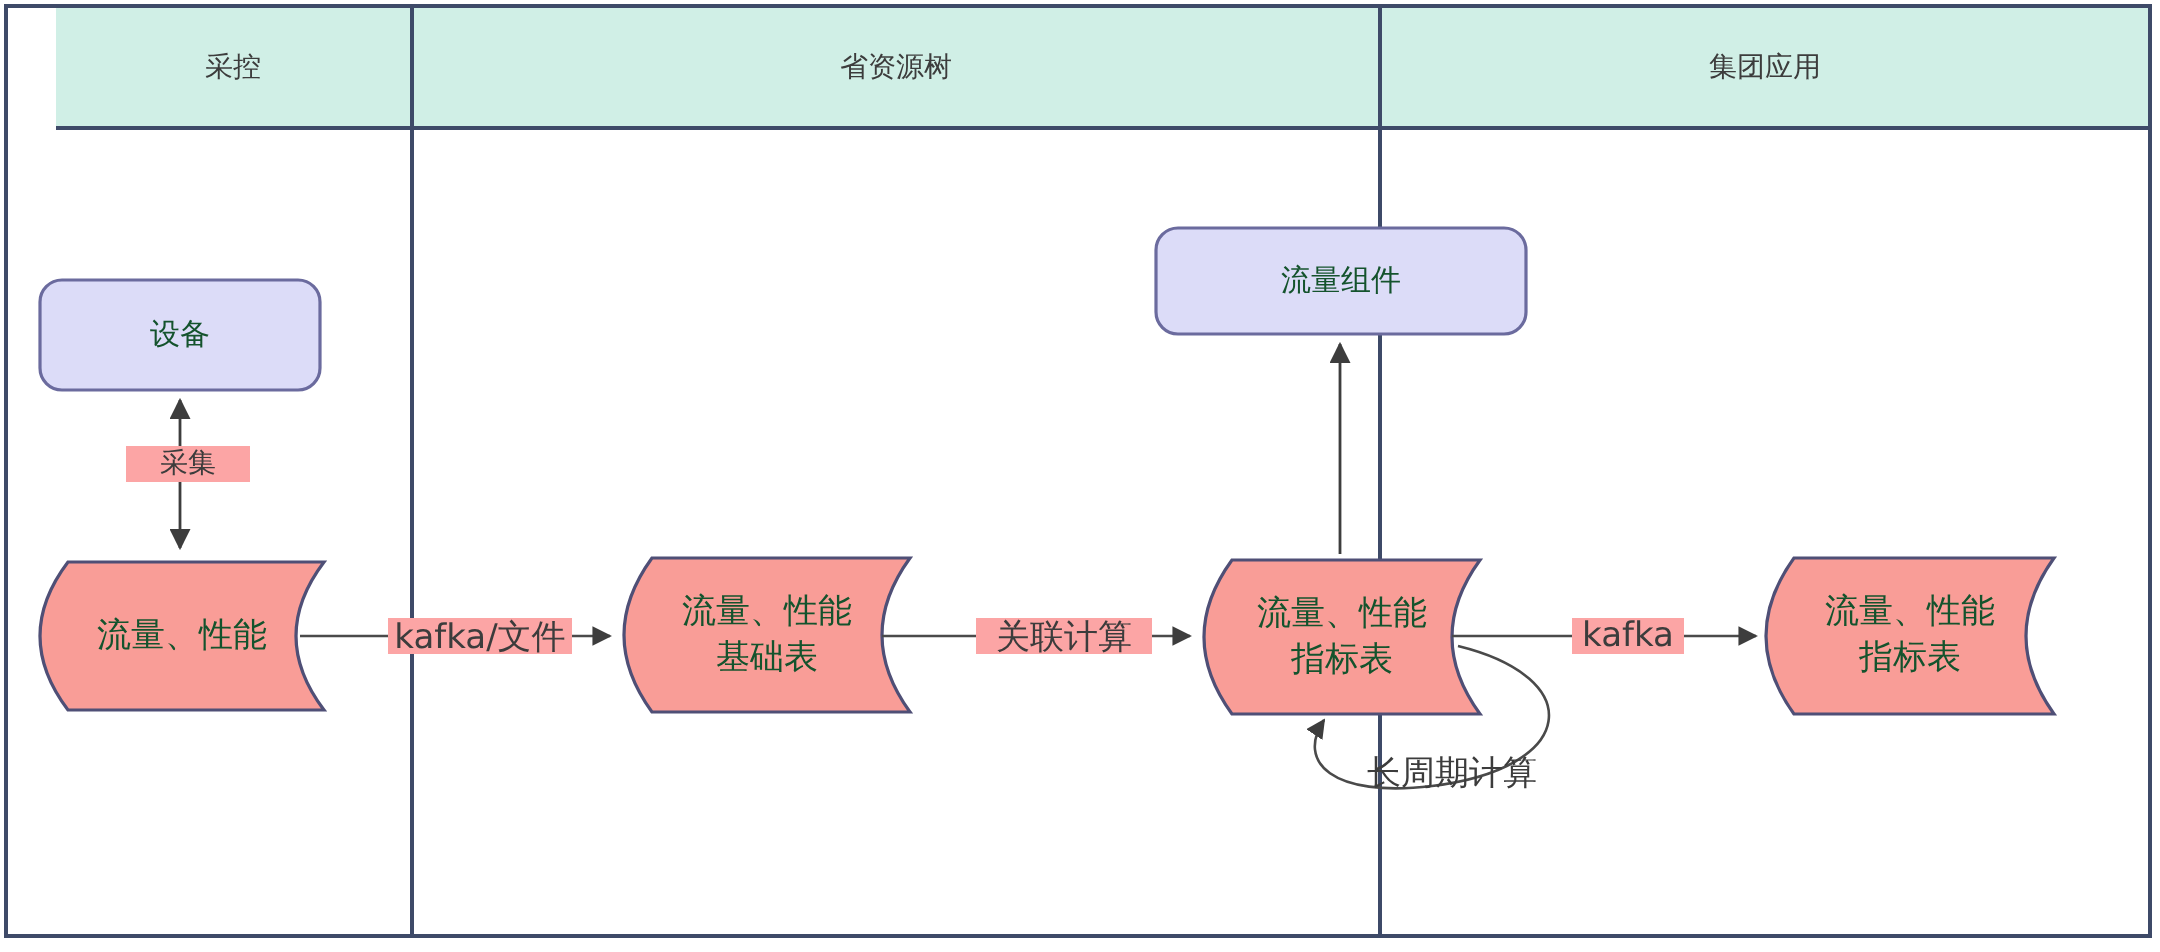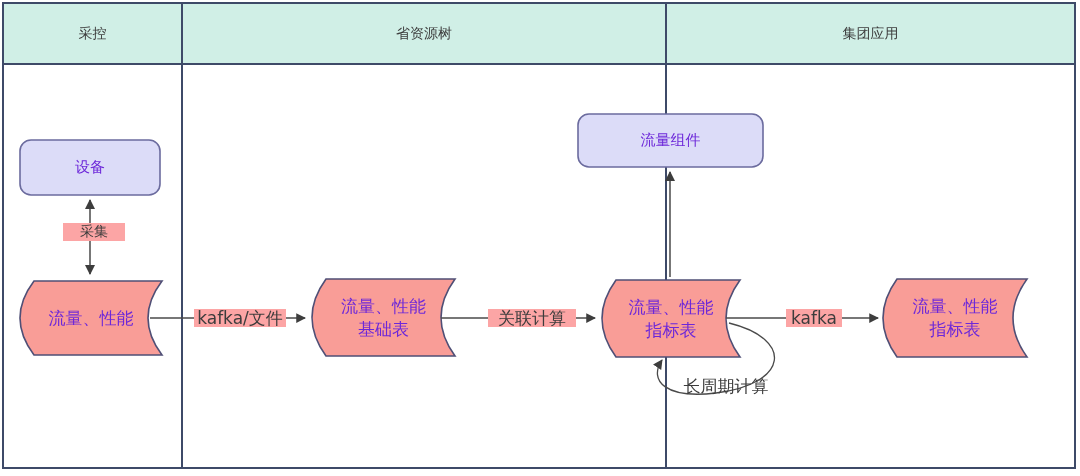--- a/index.html
+++ b/index.html
@@ -4,38 +4,38 @@
 <style>
   html,body{margin:0;padding:0;background:#ffffff;}
   .canvas{
     position:relative;width:1080px;height:476px;background:#ffffff;
     font-family:"DejaVu Sans","Liberation Sans",sans-serif;color:#404040;
     overflow:hidden;
   }
   
   .frame{
     position:absolute;left:2px;top:2px;width:1074px;height:467px;
-    border:2px solid #3e4a68;box-sizing:border-box;display:flex;flex-direction:row;
+    border:2px solid #3e4a68;box-sizing:border-box;display:flex;flex-direction:row;padding-left:24px;
   }
   .lane{height:100%;box-sizing:border-box;display:flex;flex-direction:column;}
   .lane.l1{width:179px;border-right:2px solid #3e4a68;}
   .lane.l2{width:484px;border-right:2px solid #3e4a68;}
   .lane.l3{flex:1;text-align:right;}
   .lane-header{
     height:61px;background:#d0efe6;border-bottom:2px solid #3e4a68;
     display:flex;align-items:center;justify-content:center;
     font-size:14px;color:#3c3c3c;box-sizing:border-box;
   }
   .lane-body{flex:1;background:#ffffff;}
   
   svg.overlay{position:absolute;left:0;top:0;pointer-events:none;}
   
   .node-label{
     position:absolute;display:flex;flex-direction:column;align-items:center;justify-content:center;
-    text-align:right;color:#6d28d9;line-height:1.35;
+    text-align:right;color:#14532d;line-height:1.35;
   }
   .node-label.small{font-size:15px;}
   .node-label.big{font-size:17px;}
   .edge-label{
     position:absolute;font-size:17px;color:#3c3c3c;text-align:center;
     display:flex;align-items:center;justify-content:center;height:18px;
   }
   .edge-label.onln{background:#fca5a5;padding:0 2px;}
 </style>
 </head>

